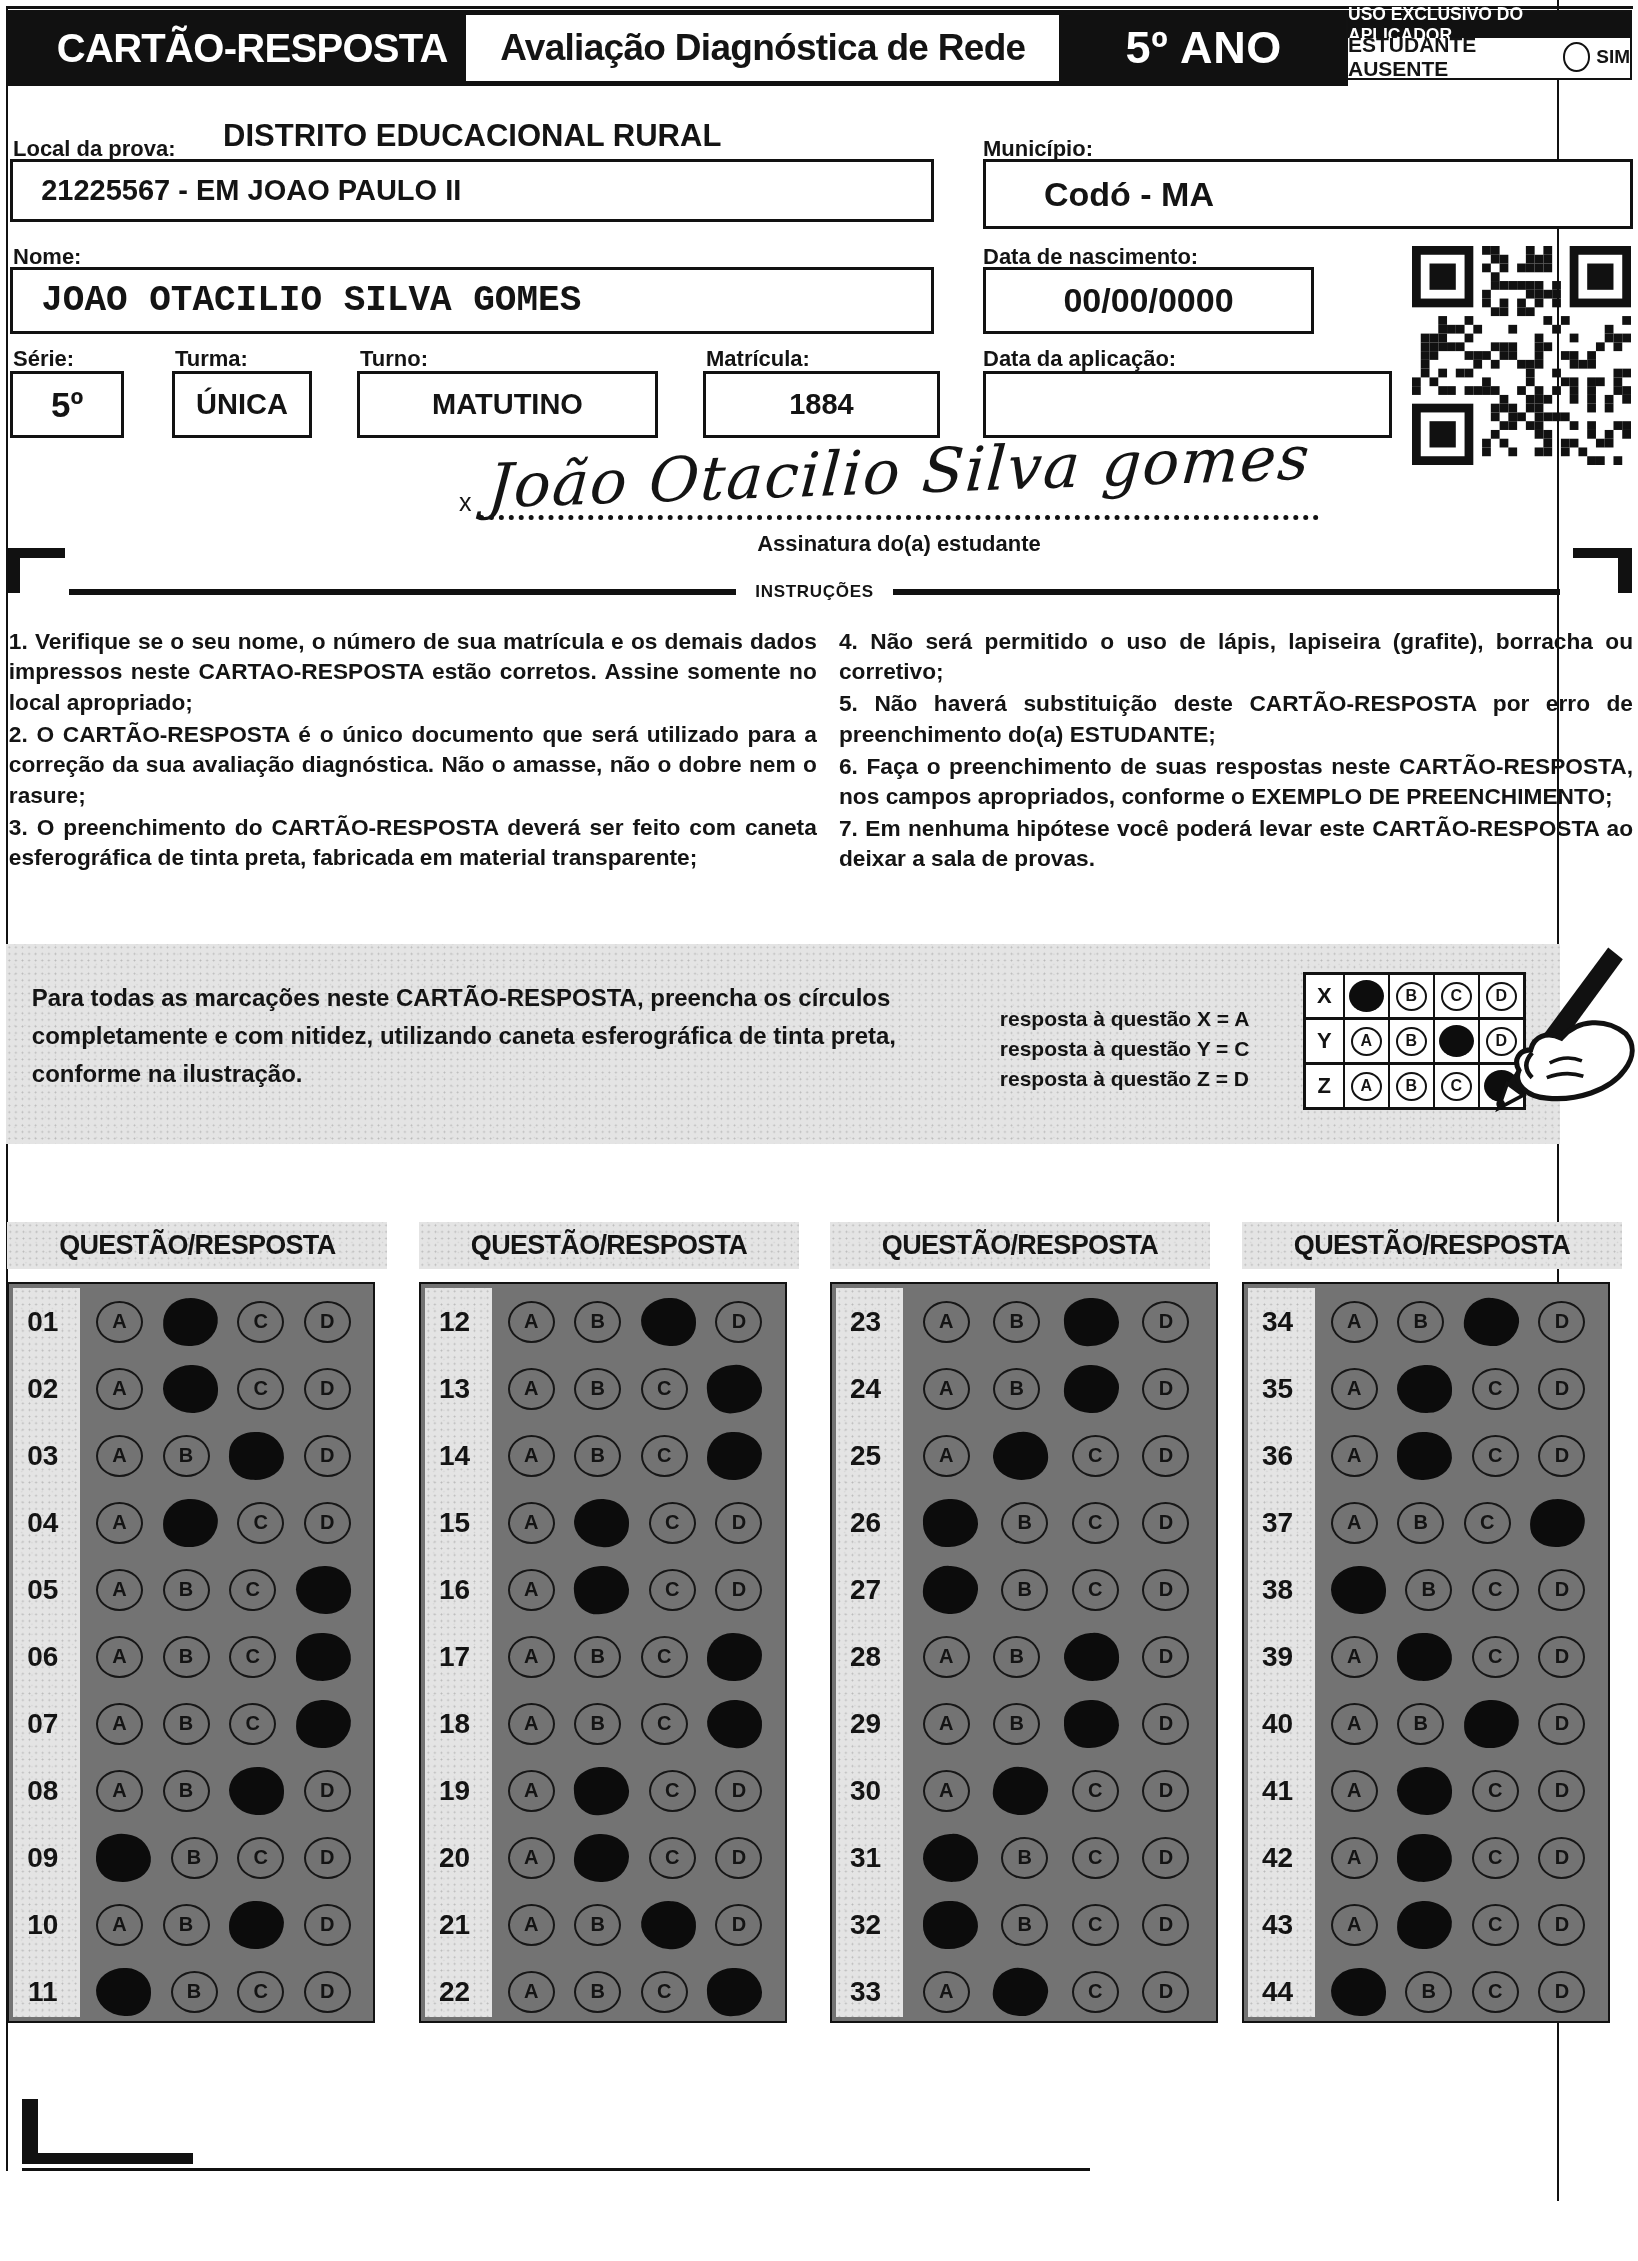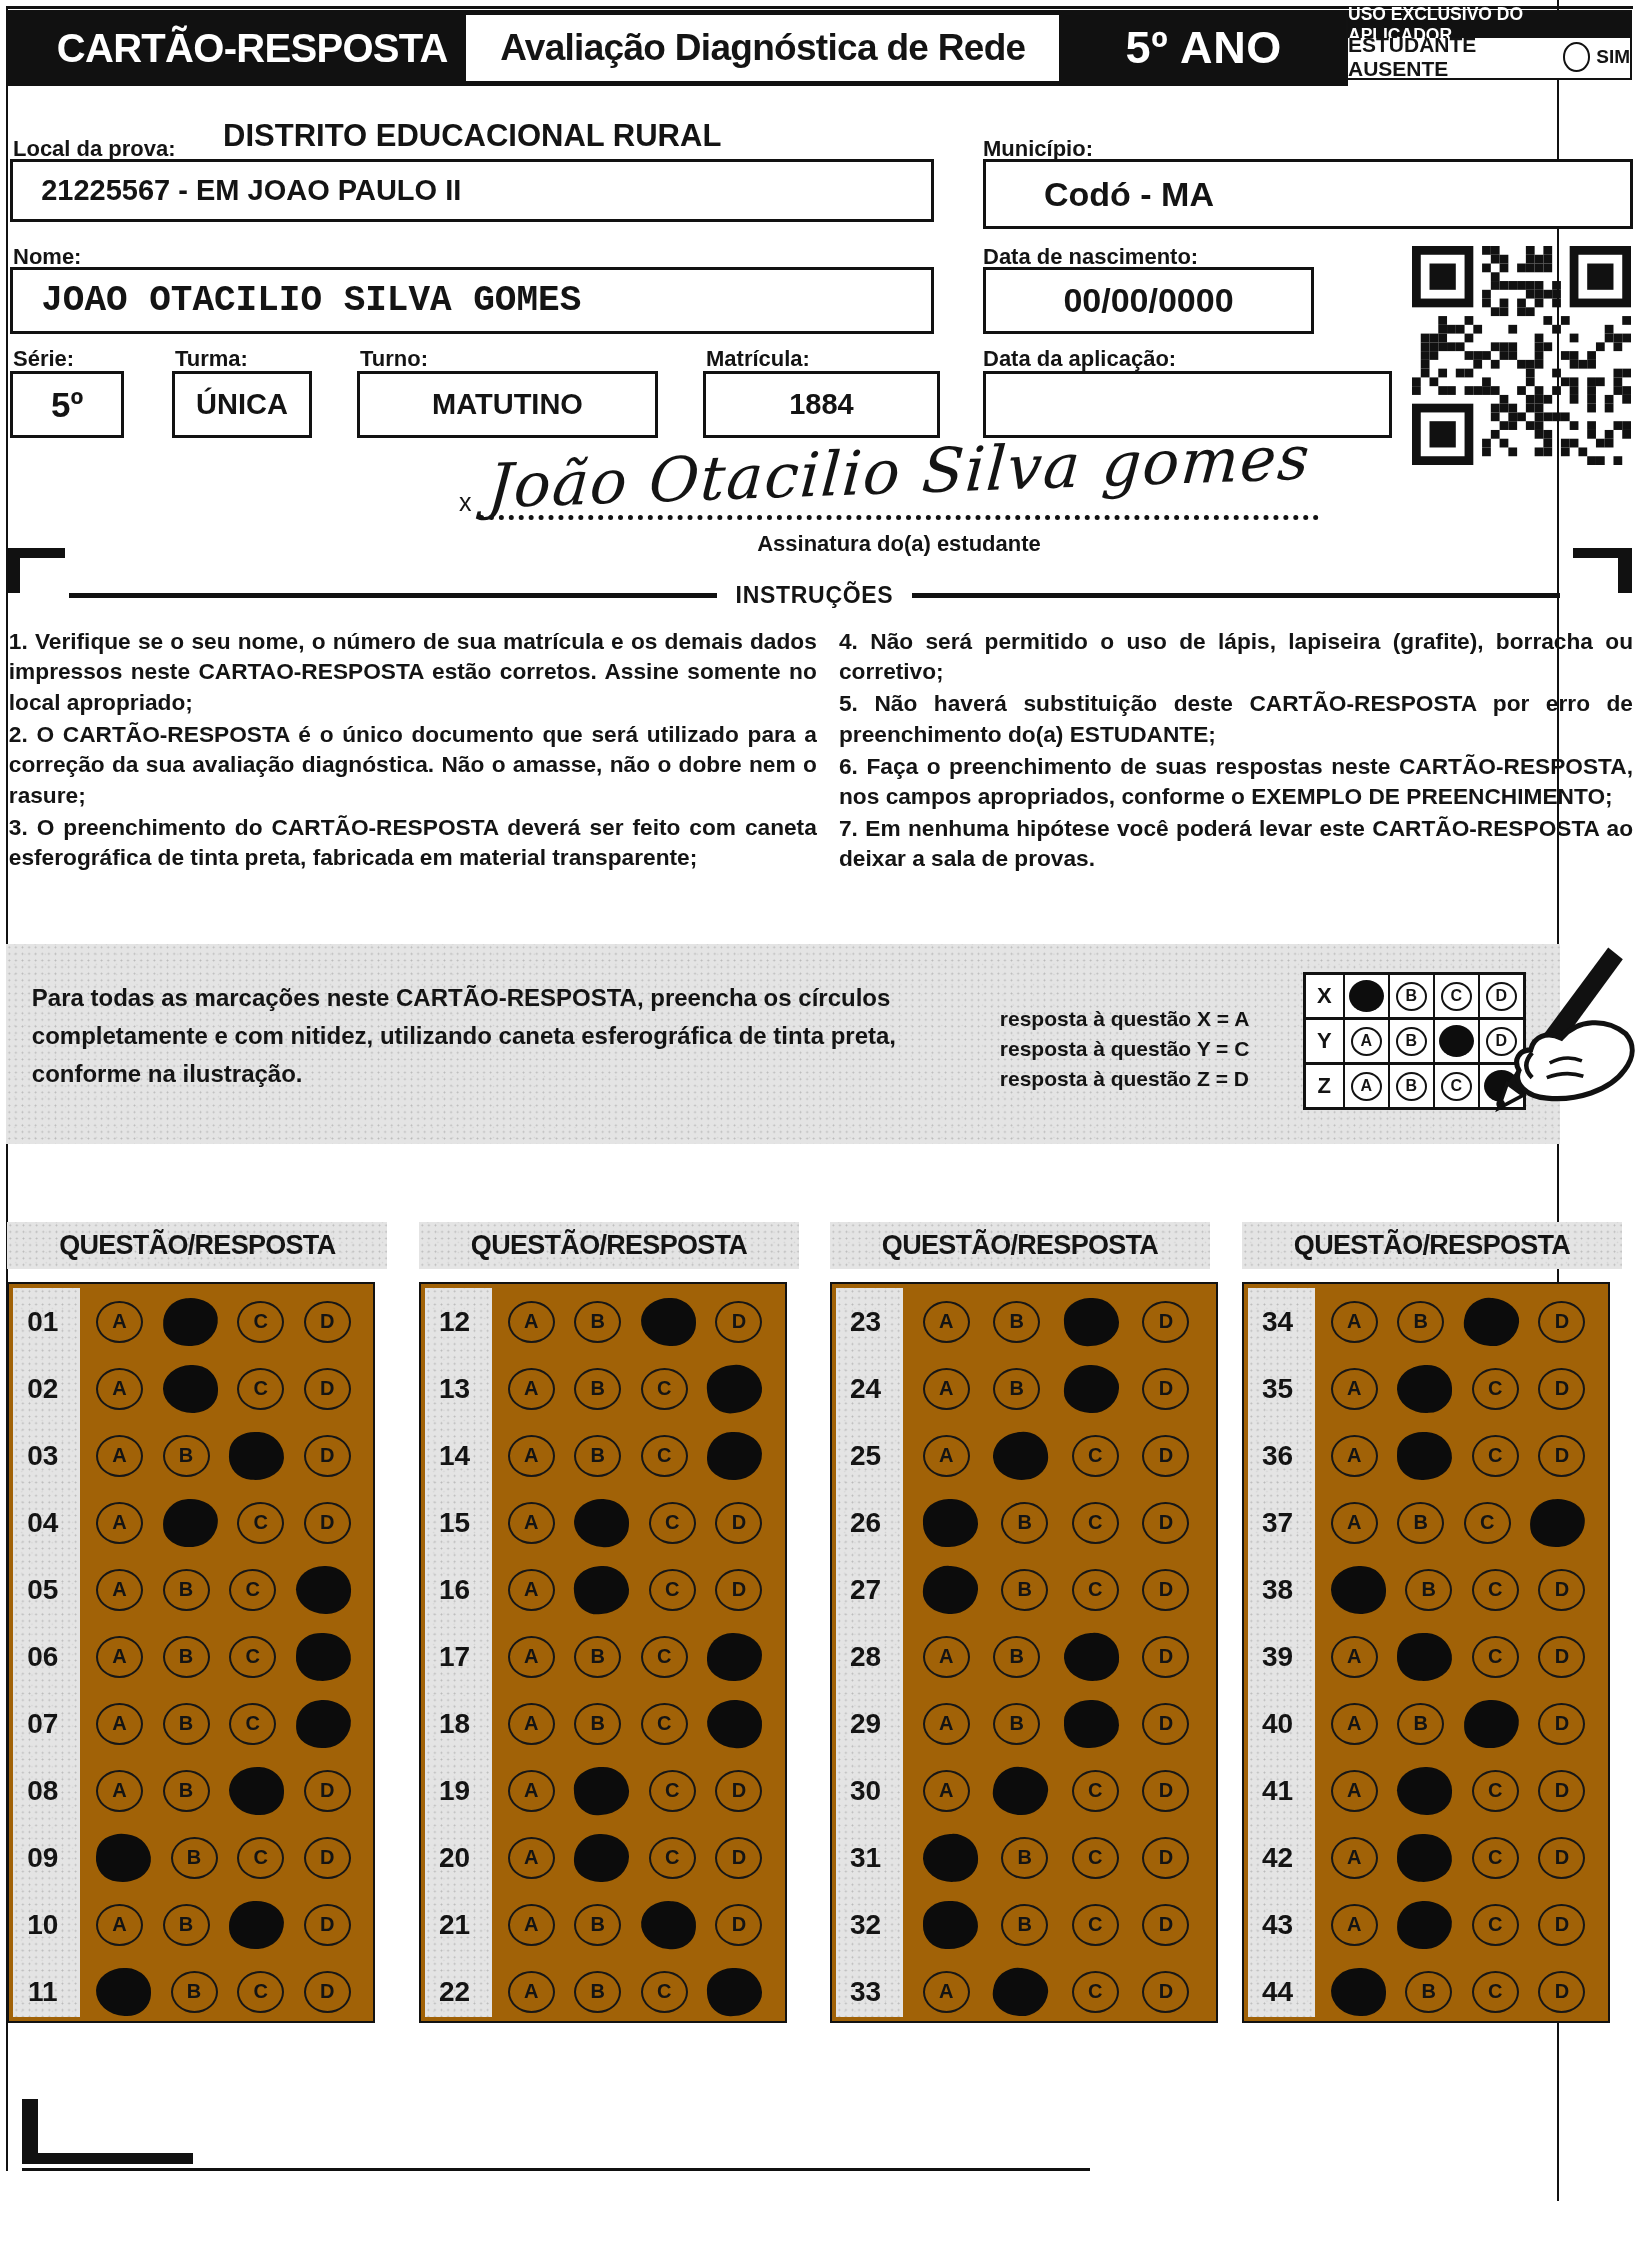--- a/index.html
+++ b/index.html
@@ -22,34 +22,34 @@
   #uso-body .t1{font-weight:bold;font-size:21px;}
   #sim-circle{width:26px;height:26px;border:2.2px solid #121212;border-radius:50%;}
   #uso-body .t2{font-weight:bold;font-size:19px;}
   
   #sig-script{font-family:"DejaVu Serif",serif;font-style:italic;font-size:61px;transform:rotate(-2deg) skewX(-6deg);white-space:nowrap;letter-spacing:1.5px;}
   #sig-line{border-bottom:5.1px dotted #121212;}
   
   .instr p{margin:0 0 1.5px 0;font-size:22.7px;font-weight:bold;line-height:1.34;text-align:justify;}
   #instr-div{display:flex;align-items:center;gap:19px;}
   #instr-div .rule{flex:1;height:5.8px;background:#111;}
-  #instr-div .t{font-weight:bold;font-size:23px;letter-spacing:0.7px;text-align:center;}
+  #instr-div .t{font-weight:bold;font-size:17px;letter-spacing:0.7px;text-align:center;}
   
   #ex-text{font-size:24px;font-weight:bold;line-height:1.58;}
   #legend div{font-size:21px;font-weight:bold;line-height:30px;white-space:nowrap;}
   #ex-grid{border:3.7px solid #121212;background:#fff;}
   .ex-row{display:flex;border-bottom:3.7px solid #121212;}
   .ex-row:last-child{border-bottom:none;}
   .ex-label{width:37px;height:42px;display:flex;align-items:center;justify-content:center;font-weight:bold;font-size:22px;}
   .ex-cell{width:43px;height:42px;display:flex;align-items:center;justify-content:center;border-left:2.9px solid #121212;}
   .ex-bubble{width:31px;height:29px;border:2.2px solid #121212;border-radius:50%;display:flex;align-items:center;justify-content:center;font-weight:bold;font-size:16px;box-sizing:border-box;}
   .ex-blob{width:35px;height:32px;background:#0d0d0d;border-radius:50%;}
   
   .ans-head{height:47px;display:flex;align-items:center;justify-content:center;font-weight:bold;font-size:27px;letter-spacing:-0.7px;}
-  .ans-box{border:2.9px solid #121212;background:#a16207;box-sizing:border-box;padding-top:4.4px;}
+  .ans-box{border:2.9px solid #121212;background:#737373;box-sizing:border-box;padding-top:4.4px;}
   .num-strip{position:absolute;left:3.7px;top:3.7px;bottom:3.7px;width:67px;z-index:0;}
   .q-row{position:relative;z-index:1;height:67px;display:flex;align-items:center;}
   .q-num{width:67px;text-align:center;font-weight:bold;font-size:28px;}
   .q-opts{flex:1;display:flex;justify-content:space-evenly;align-items:center;padding-right:2.9px;}
   .bubble{width:47px;height:42px;border:2.2px solid #161616;border-radius:50%;display:flex;align-items:center;justify-content:center;font-weight:bold;font-size:20px;box-sizing:border-box;}
   .blob{width:55px;height:48px;background:#0c0c0c;}
   
   .vline{background:#111;}
   .hline{background:#111;}
   #brk-tl{border-left:14.6px solid #111;border-top:10.2px solid #111;width:45px;height:35px;}

